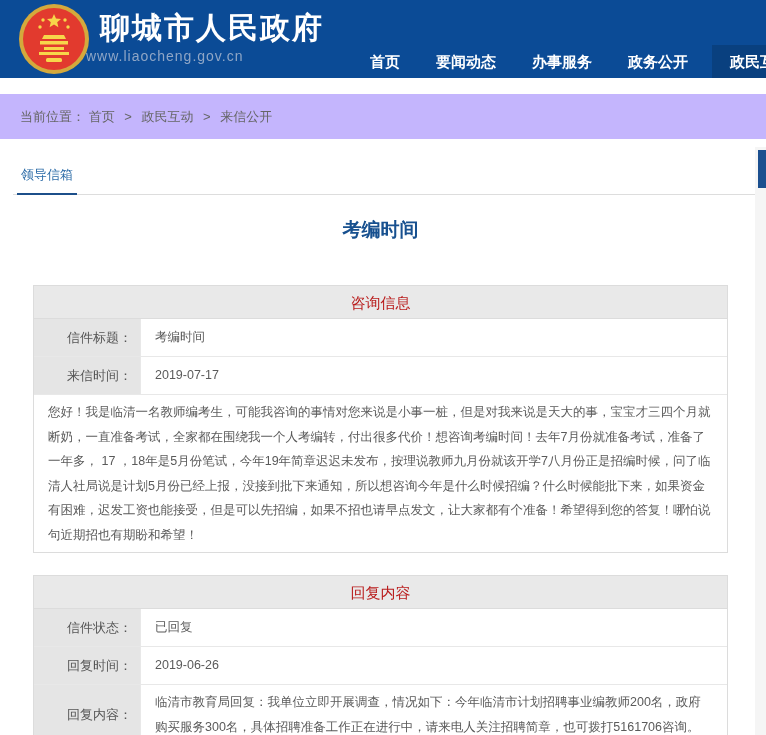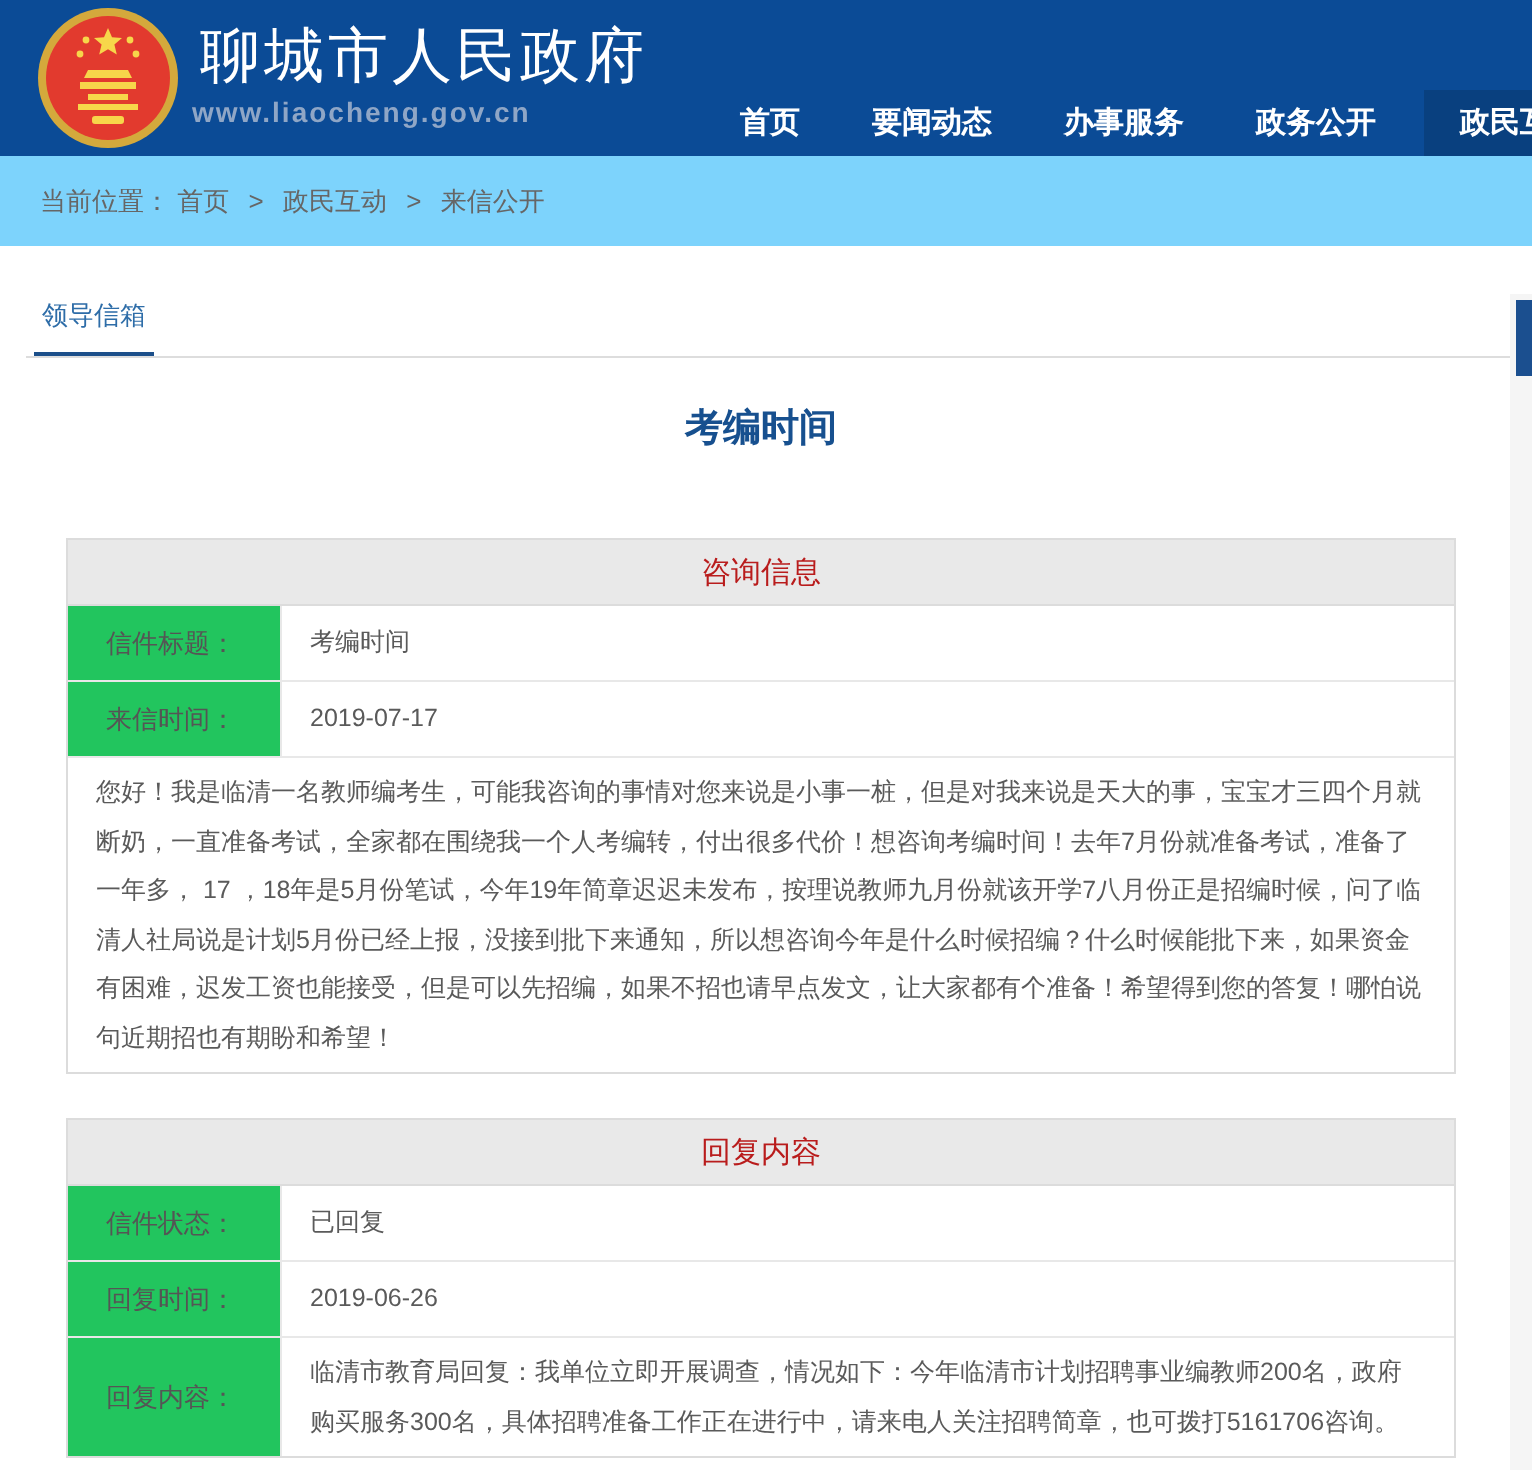--- a/index.html
+++ b/index.html
@@ -3,55 +3,55 @@
 <meta charset="utf-8">
 <style>
   * { margin:0; padding:0; box-sizing:border-box; }
   html,body { width:766px; height:735px; overflow:hidden; background:#fff;
     font-family:"Liberation Sans","DejaVu Sans",sans-serif; }
 
   
   .header { position:relative; width:100%; height:78px; background:#0b4b96; }
   .emblem { position:absolute; left:18px; top:3px; width:72px; height:72px; }
   .site-title { position:absolute; left:100px; top:8px; color:#fff; font-size:30px;
-    font-weight:normal; letter-spacing:2px; white-space:nowrap; }
-  .site-url { position:absolute; left:96px; top:48px; color:#8fa6c6; font-size:14px;
-    font-weight:bold; letter-spacing:1px; }
+    font-weight:bold; letter-spacing:2px; white-space:nowrap; }
+  .site-url { position:absolute; left:86px; top:48px; color:#8fa6c6; font-size:14px;
+    font-weight:normal; letter-spacing:1px; }
   .nav { position:absolute; left:358px; bottom:0; height:33px; display:flex; }
   .nav-item { height:33px; line-height:33px; text-align:center; color:#fff;
     font-size:15px; font-weight:bold; margin-right:12px; cursor:pointer; white-space:nowrap; }
   .nav-item.w1 { width:54px; }
   .nav-item.w2 { width:84px; }
   .nav-item.active { background:#09407f; width:96px; }
 
   
-  .breadcrumb-bar { width:100%; height:45px; line-height:45px; background:#7dd3fc;
-    padding-left:20px; font-size:13px; color:#666; }
+  .breadcrumb-bar { width:100%; height:45px; line-height:45px; background:#c4b5fd;
+    padding-left:20px; font-size:13px; color:#666;margin-top:16px; }
   .breadcrumb-bar span { color:#666; }
   .crumb { cursor:pointer; }
   .sep { margin:0 6px; color:#888; }
 
   
   .tab-strip { margin:26px 11px 0 13px; border-bottom:1px solid #ddd; height:30px; }
   .tab { display:inline-block; padding:0 4px 9px 4px; margin-left:4px; font-size:13px;
     color:#2e6da8; border-bottom:2px solid #1c4f8a; cursor:pointer;text-align:right; }
 
   
   .main { margin-left:33px; width:695px; }
   .page-title { text-align:center; color:#17508f; font-size:19px; font-weight:bold;
     margin:22px 0 42px 0; }
 
   .info-table { border:1px solid #dcdcdc; width:100%; margin-bottom:22px; }
   .tbl-header { background:#e9e9e9; border-bottom:1px solid #dcdcdc; height:33px;
     line-height:33px; text-align:center; font-size:15px; color:#b91c1c; }
   .tbl-row { display:flex; border-bottom:1px solid #e8e8e8; }
   .tbl-row:last-child { border-bottom:none; }
-  .label-cell { width:107px; min-height:37px; background:#22c55e;
+  .label-cell { width:107px; min-height:37px; background:#e5e5e5;
     border-right:1px solid #e8e8e8; display:flex; align-items:center;
-    justify-content:flex-end; padding-right:22px; font-size:13px; color:#555;
+    justify-content:flex-end; padding-right:8px; font-size:13px; color:#555;
     flex-shrink:0; }
   .value-cell { flex:1; display:flex; align-items:center; padding:5px 14px;
     font-size:12.5px; color:#5a5a5a; line-height:24.5px; }
 
   
   .float-strip { position:absolute; right:0; top:147px; width:11px; height:588px;
     background:#f5f5f5; }
   .float-btn { position:absolute; right:0; top:150px; width:8px; height:38px;
     background:#1b4f8f; cursor:pointer; }
 </style>

